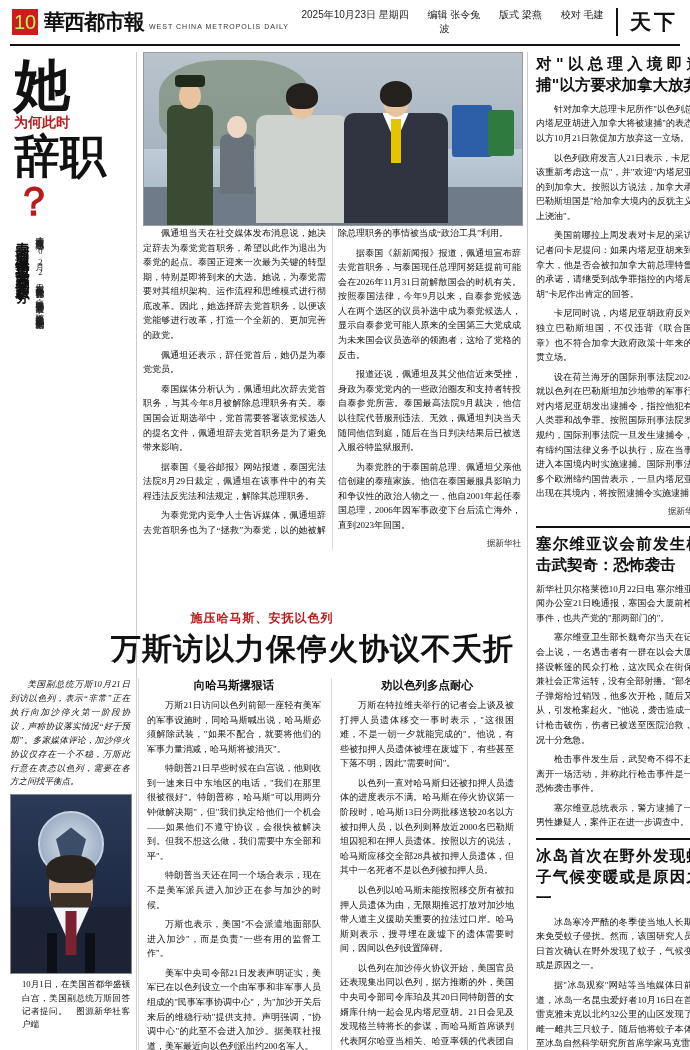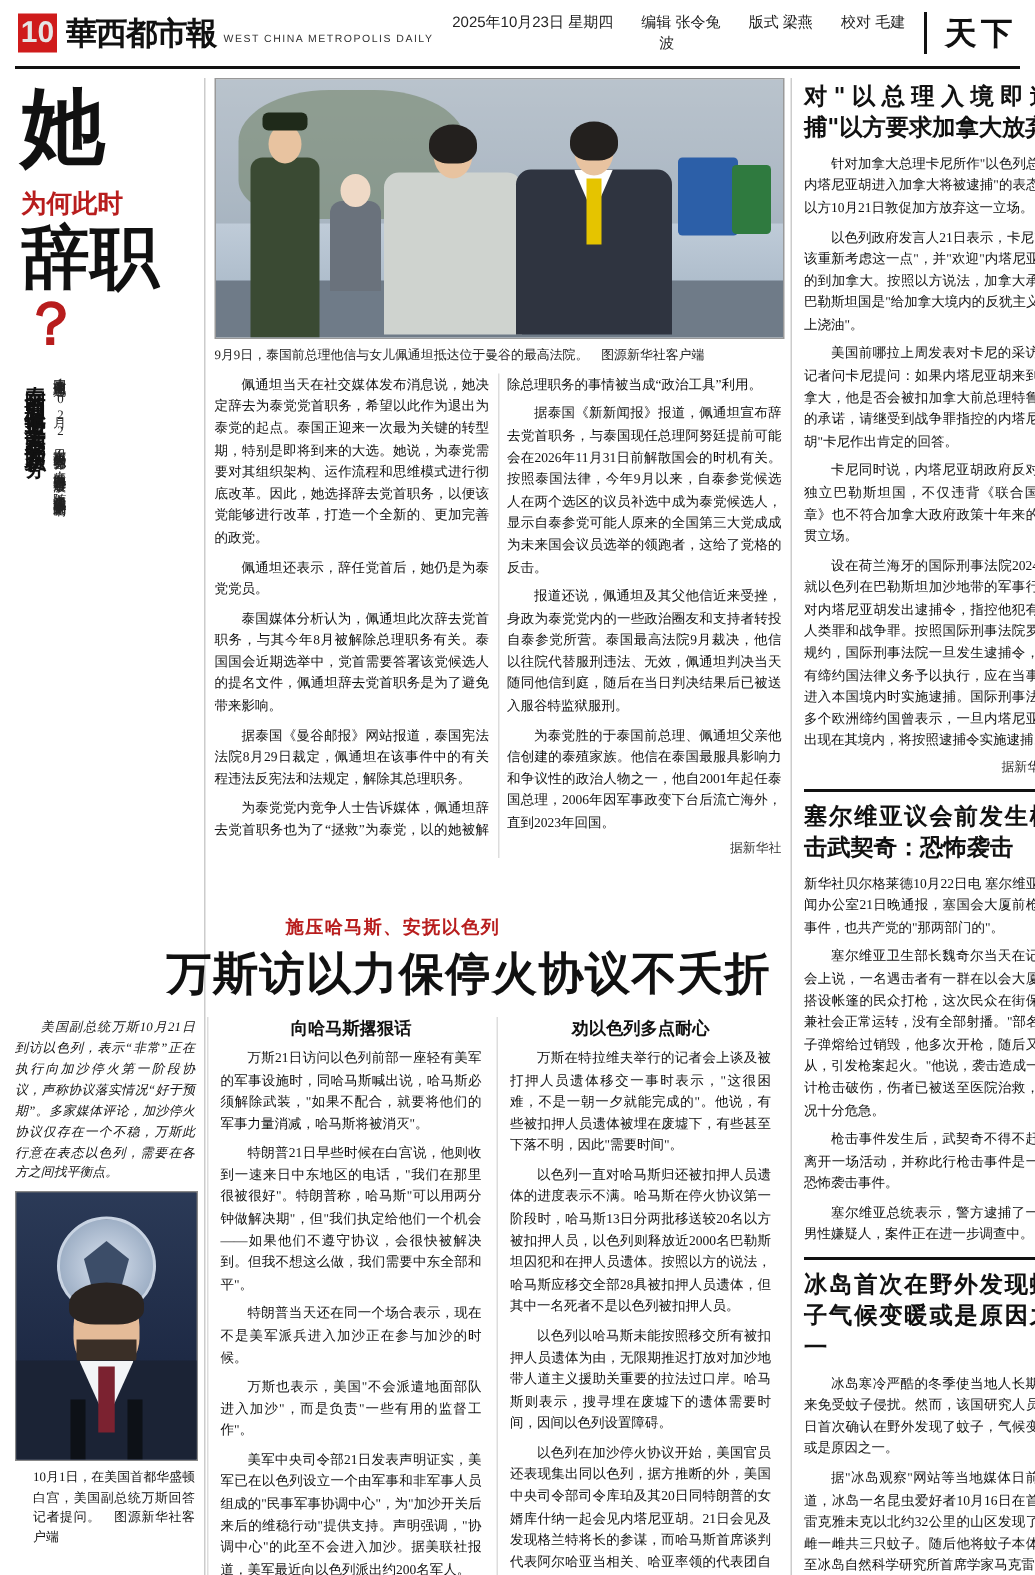--- a/index.html
+++ b/index.html
@@ -1,37 +1,37 @@
 <!DOCTYPE html>
 <html><head>
 <meta charset="utf-8">
 <style>
   html,body{margin:0;padding:0;background:#ffffff;}
   body{width:690px;height:1050px;font-family:"Liberation Serif",serif;color:#111;overflow:hidden;position:relative;}
   .page{position:relative;width:690px;height:1050px;box-sizing:border-box;padding:0 10px;}
 
   
   .masthead{display:flex;align-items:center;height:44px;border-bottom:2px solid #111;padding:0 2px;}
-  .pagenum{background:#cf1b1b;color:#e5e5e5;font-family:"Liberation Sans",sans-serif;font-weight:bold;font-size:20px;
+  .pagenum{background:#cf1b1b;color:#bef264;font-family:"Liberation Sans",sans-serif;font-weight:normal;font-size:20px;
            width:26px;height:26px;display:flex;align-items:center;justify-content:center;margin-right:6px;}
   .logo-cn{font-family:"DejaVu Serif",serif;font-weight:bold;font-size:21px;letter-spacing:-1px;color:#111;}
   .logo-en{font-family:"Liberation Sans",sans-serif;font-size:7px;letter-spacing:1px;color:#333;margin-left:5px;margin-top:8px;}
   .mast-mid{flex:1;text-align:center;font-size:10px;color:#222;font-family:"Liberation Sans",sans-serif;}
   .mast-mid span{margin:0 8px;}
   .mast-right{border-left:2px solid #111;padding-left:12px;margin-left:8px;font-size:21px;font-weight:bold;letter-spacing:3px;}
 
   
   .cols{display:flex;margin-top:6px;}
   .col-left{width:120px;flex:none;padding-right:6px;}
   .col-mid{width:378px;flex:none;padding:0 6px;border-left:1px solid #ccc;border-right:1px solid #ccc;}
   .col-right{width:166px;flex:none;padding-left:8px;}
 
   
   .big-she{font-family:"DejaVu Serif",serif;font-size:56px;font-weight:bold;line-height:0.95;margin:6px 0 0 4px;}
-  .sub-red{color:#b81d1d;font-family:"DejaVu Serif",serif;font-weight:bold;font-size:17px;line-height:1.1;margin:16px 0 0 4px;}
+  .sub-red{color:#b81d1d;font-family:"DejaVu Serif",serif;font-weight:bold;font-size:14px;line-height:1.1;margin:4px 0 0 4px;}
   .big-ci{font-family:"DejaVu Serif",serif;font-size:46px;font-weight:bold;line-height:1;margin:2px 0 0 4px;}
   .vert-title{writing-mode:vertical-rl;text-orientation:upright;font-size:14px;font-weight:bold;letter-spacing:3px;
               height:210px;margin:10px 0 0 2px;line-height:1.5;}
   .lead-vert{writing-mode:vertical-rl;text-orientation:upright;font-size:8.6px;line-height:1.55;height:200px;
              margin:10px 0 0 0;color:#222;letter-spacing:0.5px;}
 
   
   .photo{position:relative;width:100%;height:172px;background:linear-gradient(#cfd8e3,#b9c6d4);overflow:hidden;border:1px solid #999;}
   .photo .sky{position:absolute;inset:0;background:linear-gradient(#dfe6ee 0%, #c7d2de 45%, #9fb0c0 100%);}
   .photo .wall{position:absolute;left:0;right:0;top:0;height:56%;background:#8c98a5;opacity:.45;}
@@ -143,21 +143,20 @@
           </div>
         <div class="person p-man">
             <div class="hair"></div>
             <div class="head"></div>
             <div class="body-m">
               <div class="shirt"></div>
               <div class="tie"></div>
             </div>
           </div>
       </div>
-      <div class="caption">9月9日，泰国前总理他信与女儿佩通坦抵达位于曼谷的最高法院。　图源新华社客户端</div>
 
       <div class="twocol">
         <p class="arttext">佩通坦当天在社交媒体发布消息说，她决定辞去为泰党党首职务，希望以此作为退出为泰党的起点。泰国正迎来一次最为关键的转型期，特别是即将到来的大选。她说，为泰党需要对其组织架构、运作流程和思维模式进行彻底改革。因此，她选择辞去党首职务，以便该党能够进行改革，打造一个全新的、更加完善的政党。</p>
         <p class="arttext">佩通坦还表示，辞任党首后，她仍是为泰党党员。</p>
         <p class="arttext">泰国媒体分析认为，佩通坦此次辞去党首职务，与其今年8月被解除总理职务有关。泰国国会近期选举中，党首需要答署该党候选人的提名文件，佩通坦辞去党首职务是为了避免带来影响。</p>
         <p class="arttext">据泰国《曼谷邮报》网站报道，泰国宪法法院8月29日裁定，佩通坦在该事件中的有关程违法反宪法和法规定，解除其总理职务。</p>
         <p class="arttext">为泰党党内竞争人士告诉媒体，佩通坦辞去党首职务也为了“拯救”为泰党，以的她被解除总理职务的事情被当成“政治工具”利用。</p>
         <p class="arttext">据泰国《新新闻报》报道，佩通坦宣布辞去党首职务，与泰国现任总理阿努廷提前可能会在2026年11月31日前解散国会的时机有关。按照泰国法律，今年9月以来，自泰参党候选人在两个选区的议员补选中成为泰党候选人，显示自泰参党可能人原来的全国第三大党成成为未来国会议员选举的领跑者，这给了党格的反击。</p>
         <p class="arttext">报道还说，佩通坦及其父他信近来受挫，身政为泰党党内的一些政治圈友和支持者转投自泰参党所营。泰国最高法院9月裁决，他信以往院代替服刑违法、无效，佩通坦判决当天随同他信到庭，随后在当日判决结果后已被送入服谷特监狱服刑。</p>
         <p class="arttext">为泰党胜的于泰国前总理、佩通坦父亲他信创建的泰殖家族。他信在泰国最服具影响力和争议性的政治人物之一，他自2001年起任泰国总理，2006年因军事政变下台后流亡海外，直到2023年回国。</p>

